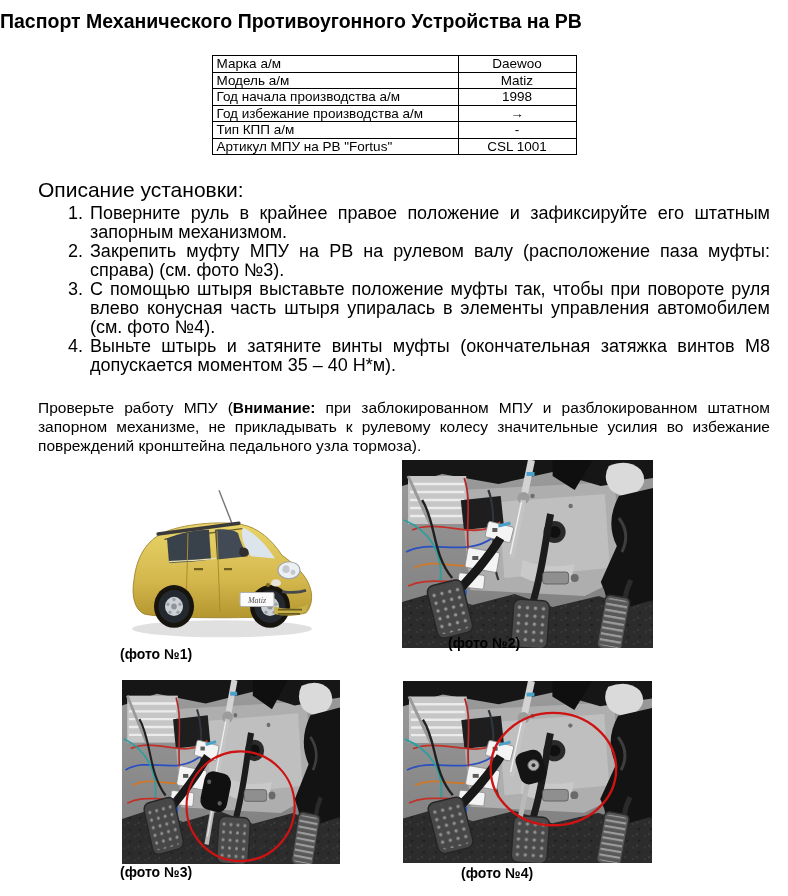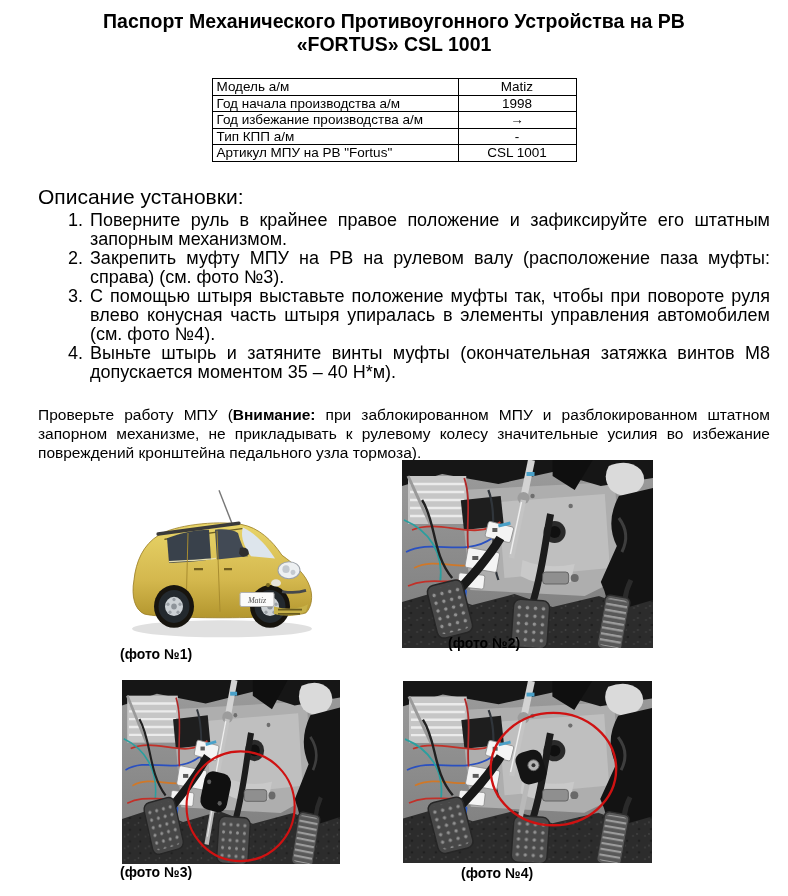--- a/index.html
+++ b/index.html
@@ -7,21 +7,20 @@
   .page {
     position:relative;
     width:788px; height:896px;
     background:#ffffff;
     font-family:"Liberation Sans","DejaVu Sans",sans-serif;
     color:#000;
     overflow:hidden;
   }
   .doc-title {
     padding-top:10px;
-    text-align:center;
     font-size:19.5px;
     font-weight:bold;
     line-height:23px;
   }
   table.spec {
     width:365px;
     margin:22px auto 0 auto;
     border-collapse:collapse;
     font-size:13.5px;
   }
@@ -70,25 +69,28 @@
   }
   .defs-holder { position:absolute; width:0; height:0; overflow:hidden; }
 </style>
 </head>
 <body>
 
 <div class="page">
 
   <h1 class="doc-title">
     <span>Паспорт Механического Противоугонного Устройства на РВ</span><br>
-    <span>«FORTUS» CSL 1001</span>
   </h1>
 
   <table class="spec">
     <tbody>
+      <tr>
+        <td class="lbl">Марка а/м</td>
+        <td class="val">Daewoo</td>
+      </tr>
       <tr>
         <td class="lbl">Модель а/м</td>
         <td class="val">Matiz</td>
       </tr>
       <tr>
         <td class="lbl">Год начала производства а/м</td>
         <td class="val">1998</td>
       </tr>
       <tr>
         <td class="lbl">Год избежание производства а/м</td>

